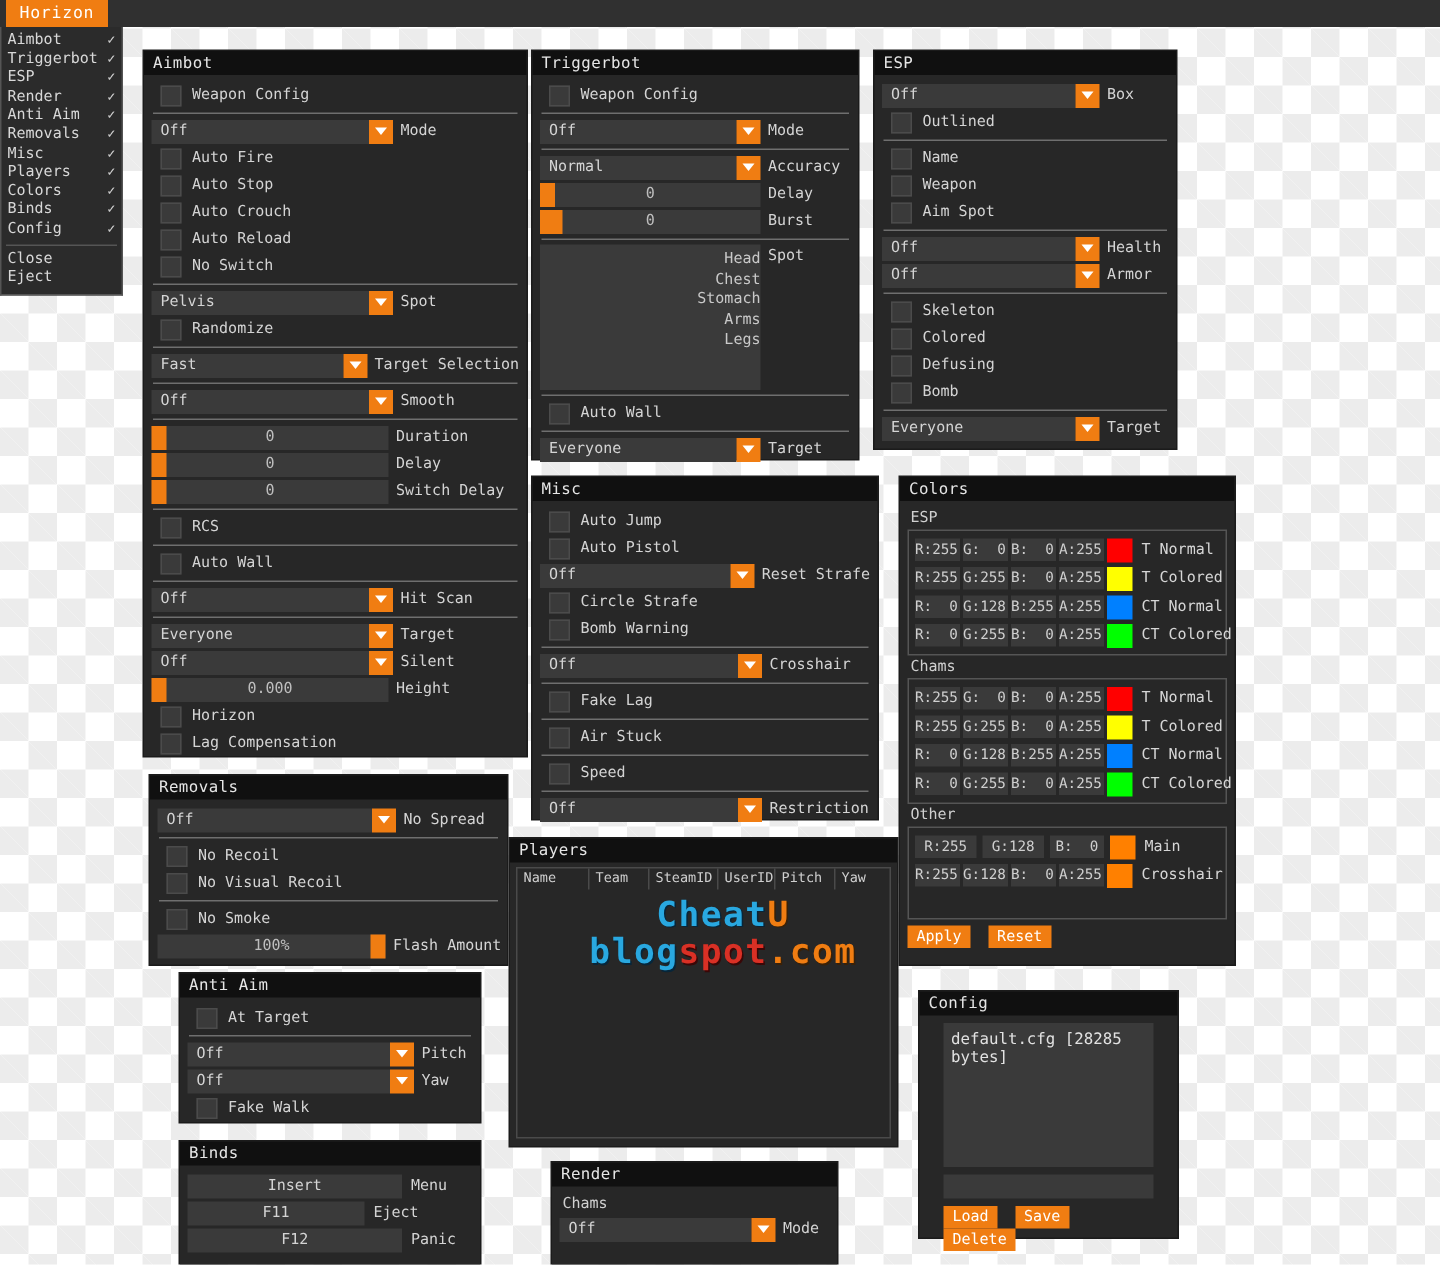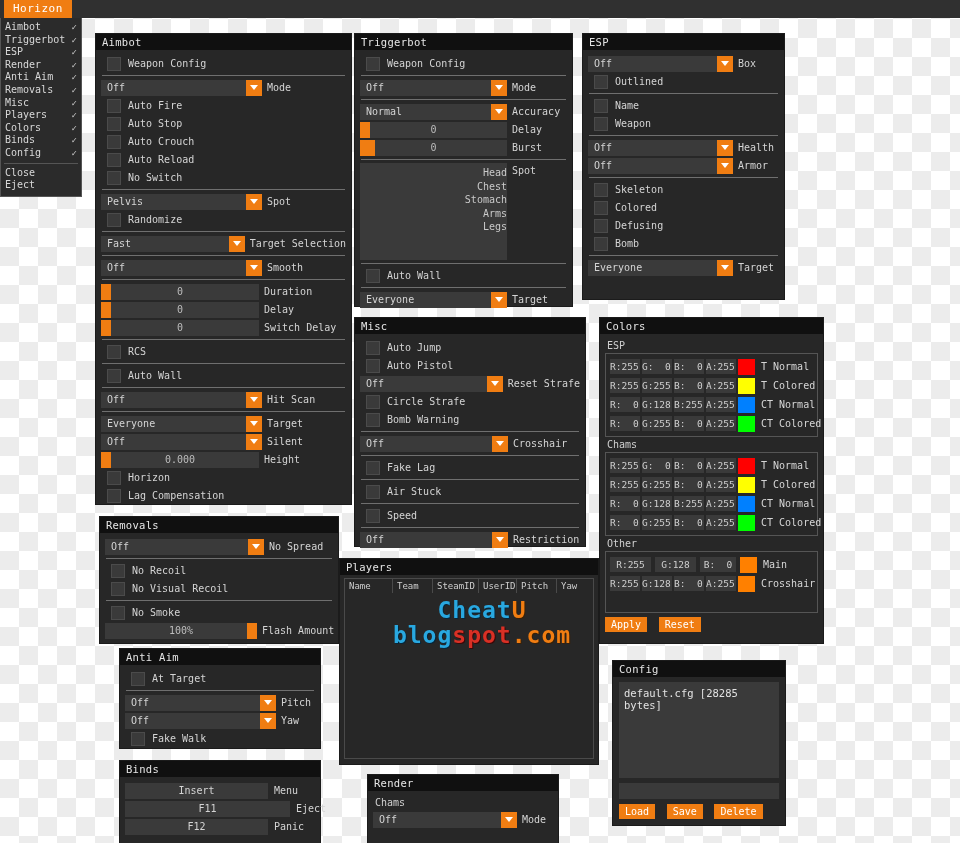--- a/index.html
+++ b/index.html
@@ -371,20 +371,24 @@
       </div>
     <div class="sep"></div>
     <div class="row">
       <span class="cb"></span>
       <span class="cb-label">Name</span>
       </div>
     <div class="row">
       <span class="cb"></span>
       <span class="cb-label">Weapon</span>
       </div>
+    <div class="row">
+      <span class="cb"></span>
+      <span class="cb-label">Aim Spot</span>
+      </div>
     <div class="sep"></div>
     <div class="row combo">
       <span class="combo-box" style="width:129px">Off</span>
       <span class="combo-arrow">
           <i></i>
         </span>
       <span class="combo-label">Health</span>
       </div>
     <div class="row combo">
       <span class="combo-box" style="width:129px">Off</span>
@@ -643,21 +647,21 @@
 </div>
 
 <div class="win" style="left:120px;top:761px;width:200px;height:82px;">
   <div class="win-title">Binds</div>
   <div class="win-body">
     <div class="row">
       <span class="bindbox" style="width:143px">Insert</span>
       <span class="bind-label">Menu</span>
       </div>
     <div class="row">
-      <span class="bindbox" style="width:165px">F11</span>
+      <span class="bindbox" style="width:118px">F11</span>
       <span class="bind-label">Eject</span>
       </div>
     <div class="row">
       <span class="bindbox" style="width:143px">F12</span>
       <span class="bind-label">Panic</span>
       </div>
   </div>
 </div>
 
 <div class="win" style="left:340px;top:559px;width:258px;height:205px;">
@@ -691,21 +695,21 @@
       <span class="combo-arrow">
           <i></i>
         </span>
       <span class="combo-label">Mode</span>
       </div>
   </div>
 </div>
 
 <div class="win" style="left:613px;top:661px;width:172px;height:164px;">
   <div class="win-title">Config</div>
-  <div class="win-body" style="padding:5px 6px">
+  <div class="win-body" style="padding:5px 16px">
     <div class="cfg-list" style="height:96px">
       <span>default.cfg [28285 bytes]</span>
     </div>
     <div class="cfg-input" style="height:16px;margin-top:5px"></div>
     <div style="margin-top:5px">
       <span class="btn">Load</span>
       <span class="btn">Save</span>
       <span class="btn">Delete</span>
     </div>
   </div>

